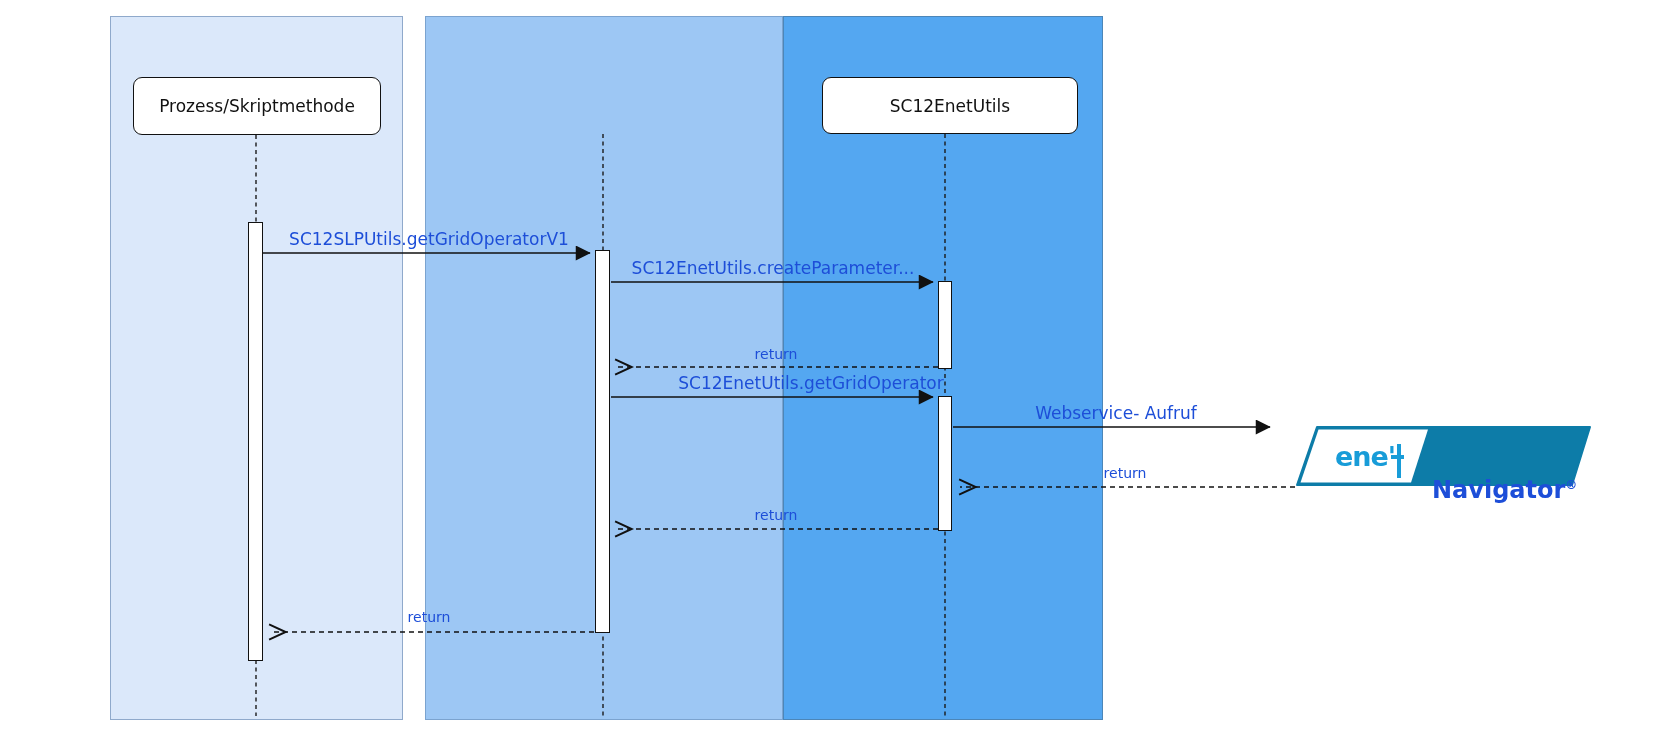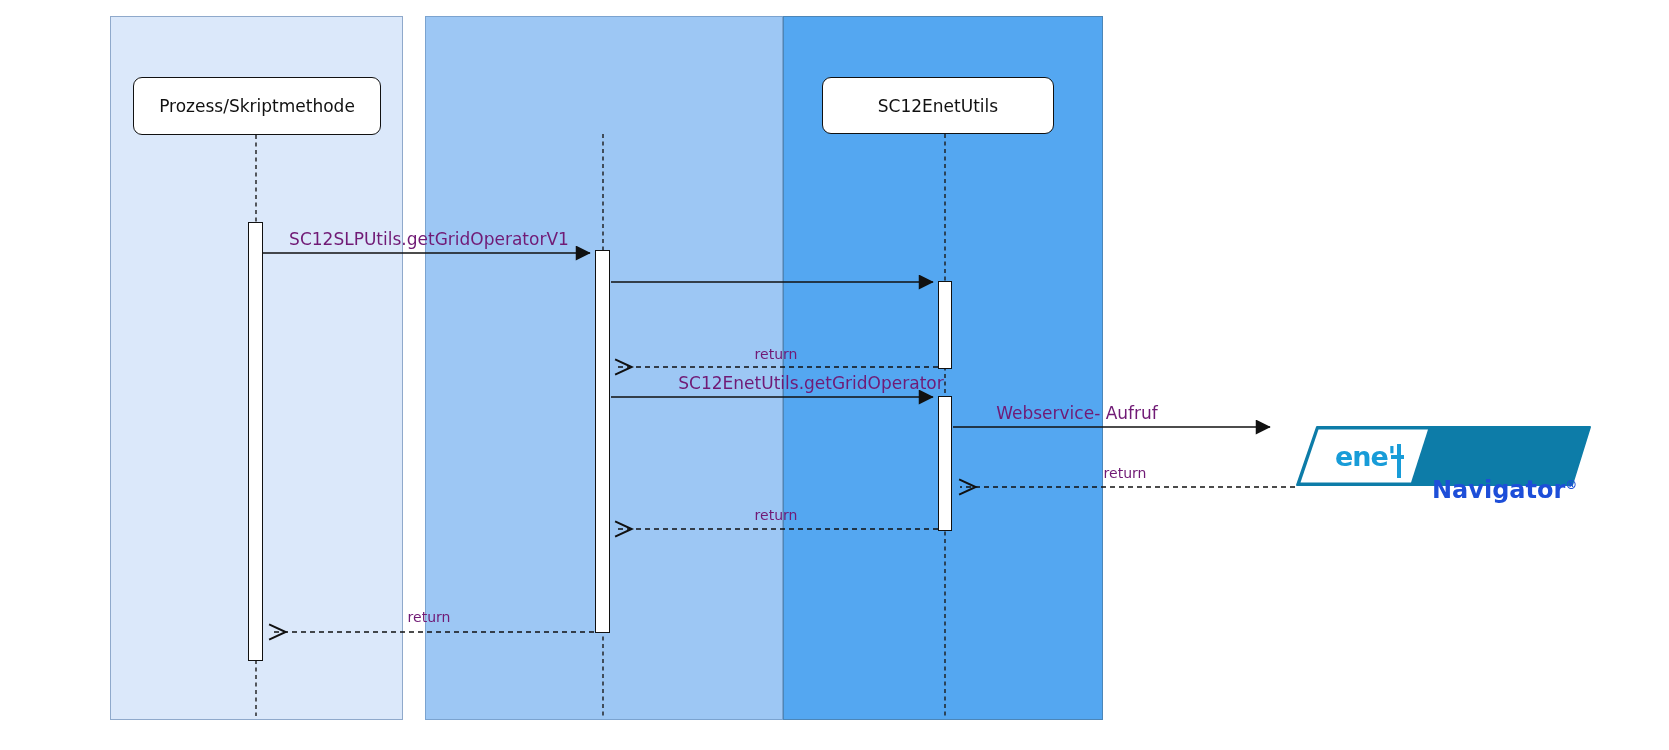--- a/index.html
+++ b/index.html
@@ -13,36 +13,36 @@
   .band3 { left:783px; width:320px; background:#54a7f1; border:1px solid #4c86b8; }
   svg.overlay { position:absolute; left:0; top:0; width:1669px; height:750px; }
   .head {
     position:absolute; top:77px; box-sizing:border-box; height:57px;
     background:#ffffff; border:1.6px solid #111; border-radius:9px;
     display:flex; align-items:center; justify-content:center;
     font-size:17px; white-space:nowrap;
   }
   .head1 { left:133px; width:248px; height:58px; }
   .head2 { left:478px; width:251px; }
-  .head3 { left:822px; width:232px; }
+  .head3 { left:822px; width:256px; }
   .bar { position:absolute; box-sizing:border-box; background:#ffffff; border:1.6px solid #111; }
   .bar1 { left:248px; top:222px; width:15px; height:439px; }
   .bar2 { left:595px; top:250px; width:15px; height:383px; }
   .bar3a { left:938px; top:281px; width:14px; height:88px; }
   .bar3b { left:938px; top:396px; width:14px; height:135px; }
   .msg {
     position:absolute; transform:translateX(-50%);
-    font-size:17px; line-height:19px; white-space:nowrap; color:#701a75;
+    font-size:17px; line-height:19px; white-space:nowrap; color:#1d4ed8;
   }
   .msg.ret { font-size:14px; line-height:17px;text-align:center; }
   .m1 { left:429px; top:230px; }
   .m2 { left:773px; top:259px; }
   .r1 { left:776px; top:346px; }
   .m3 { left:773px; top:374px;margin-left:38px; }
-  .m4 { left:1077px; top:404px; }
+  .m4 { left:1116px; top:404px; }
   .r2 { left:1125px; top:465px; }
   .r3 { left:776px; top:507px; }
   .r4 { left:429px; top:609px; }
   .enet-mark {
     position:absolute; left:1318px; top:436px; width:100px; height:40px;
     display:flex; align-items:center; justify-content:center;
     color:#189cd8; font-weight:bold; font-size:27px; letter-spacing:-1px;
   }
   .enet-t {
     display:inline-block; width:4px; height:34px; background:#189cd8;
@@ -109,20 +109,21 @@
   <div class="bar bar3b"></div>
 
   <div class="head head1">
     <span>Prozess/Skriptmethode</span>
   </div>
   <div class="head head3">
     <span>SC12EnetUtils</span>
   </div>
 
   <div class="msg m1">SC12SLPUtils.getGridOperatorV1</div>
+  <div class="msg m2">SC12EnetUtils.createParameter...</div>
   <div class="msg ret r1">return</div>
   <div class="msg m3">SC12EnetUtils.getGridOperator</div>
   <div class="msg m4">Webservice- Aufruf</div>
   <div class="msg ret r2">return</div>
   <div class="msg ret r3">return</div>
   <div class="msg ret r4">return</div>
 
   <div class="enet-mark">
     <span>ene'</span>
       <span class="enet-t"></span>

